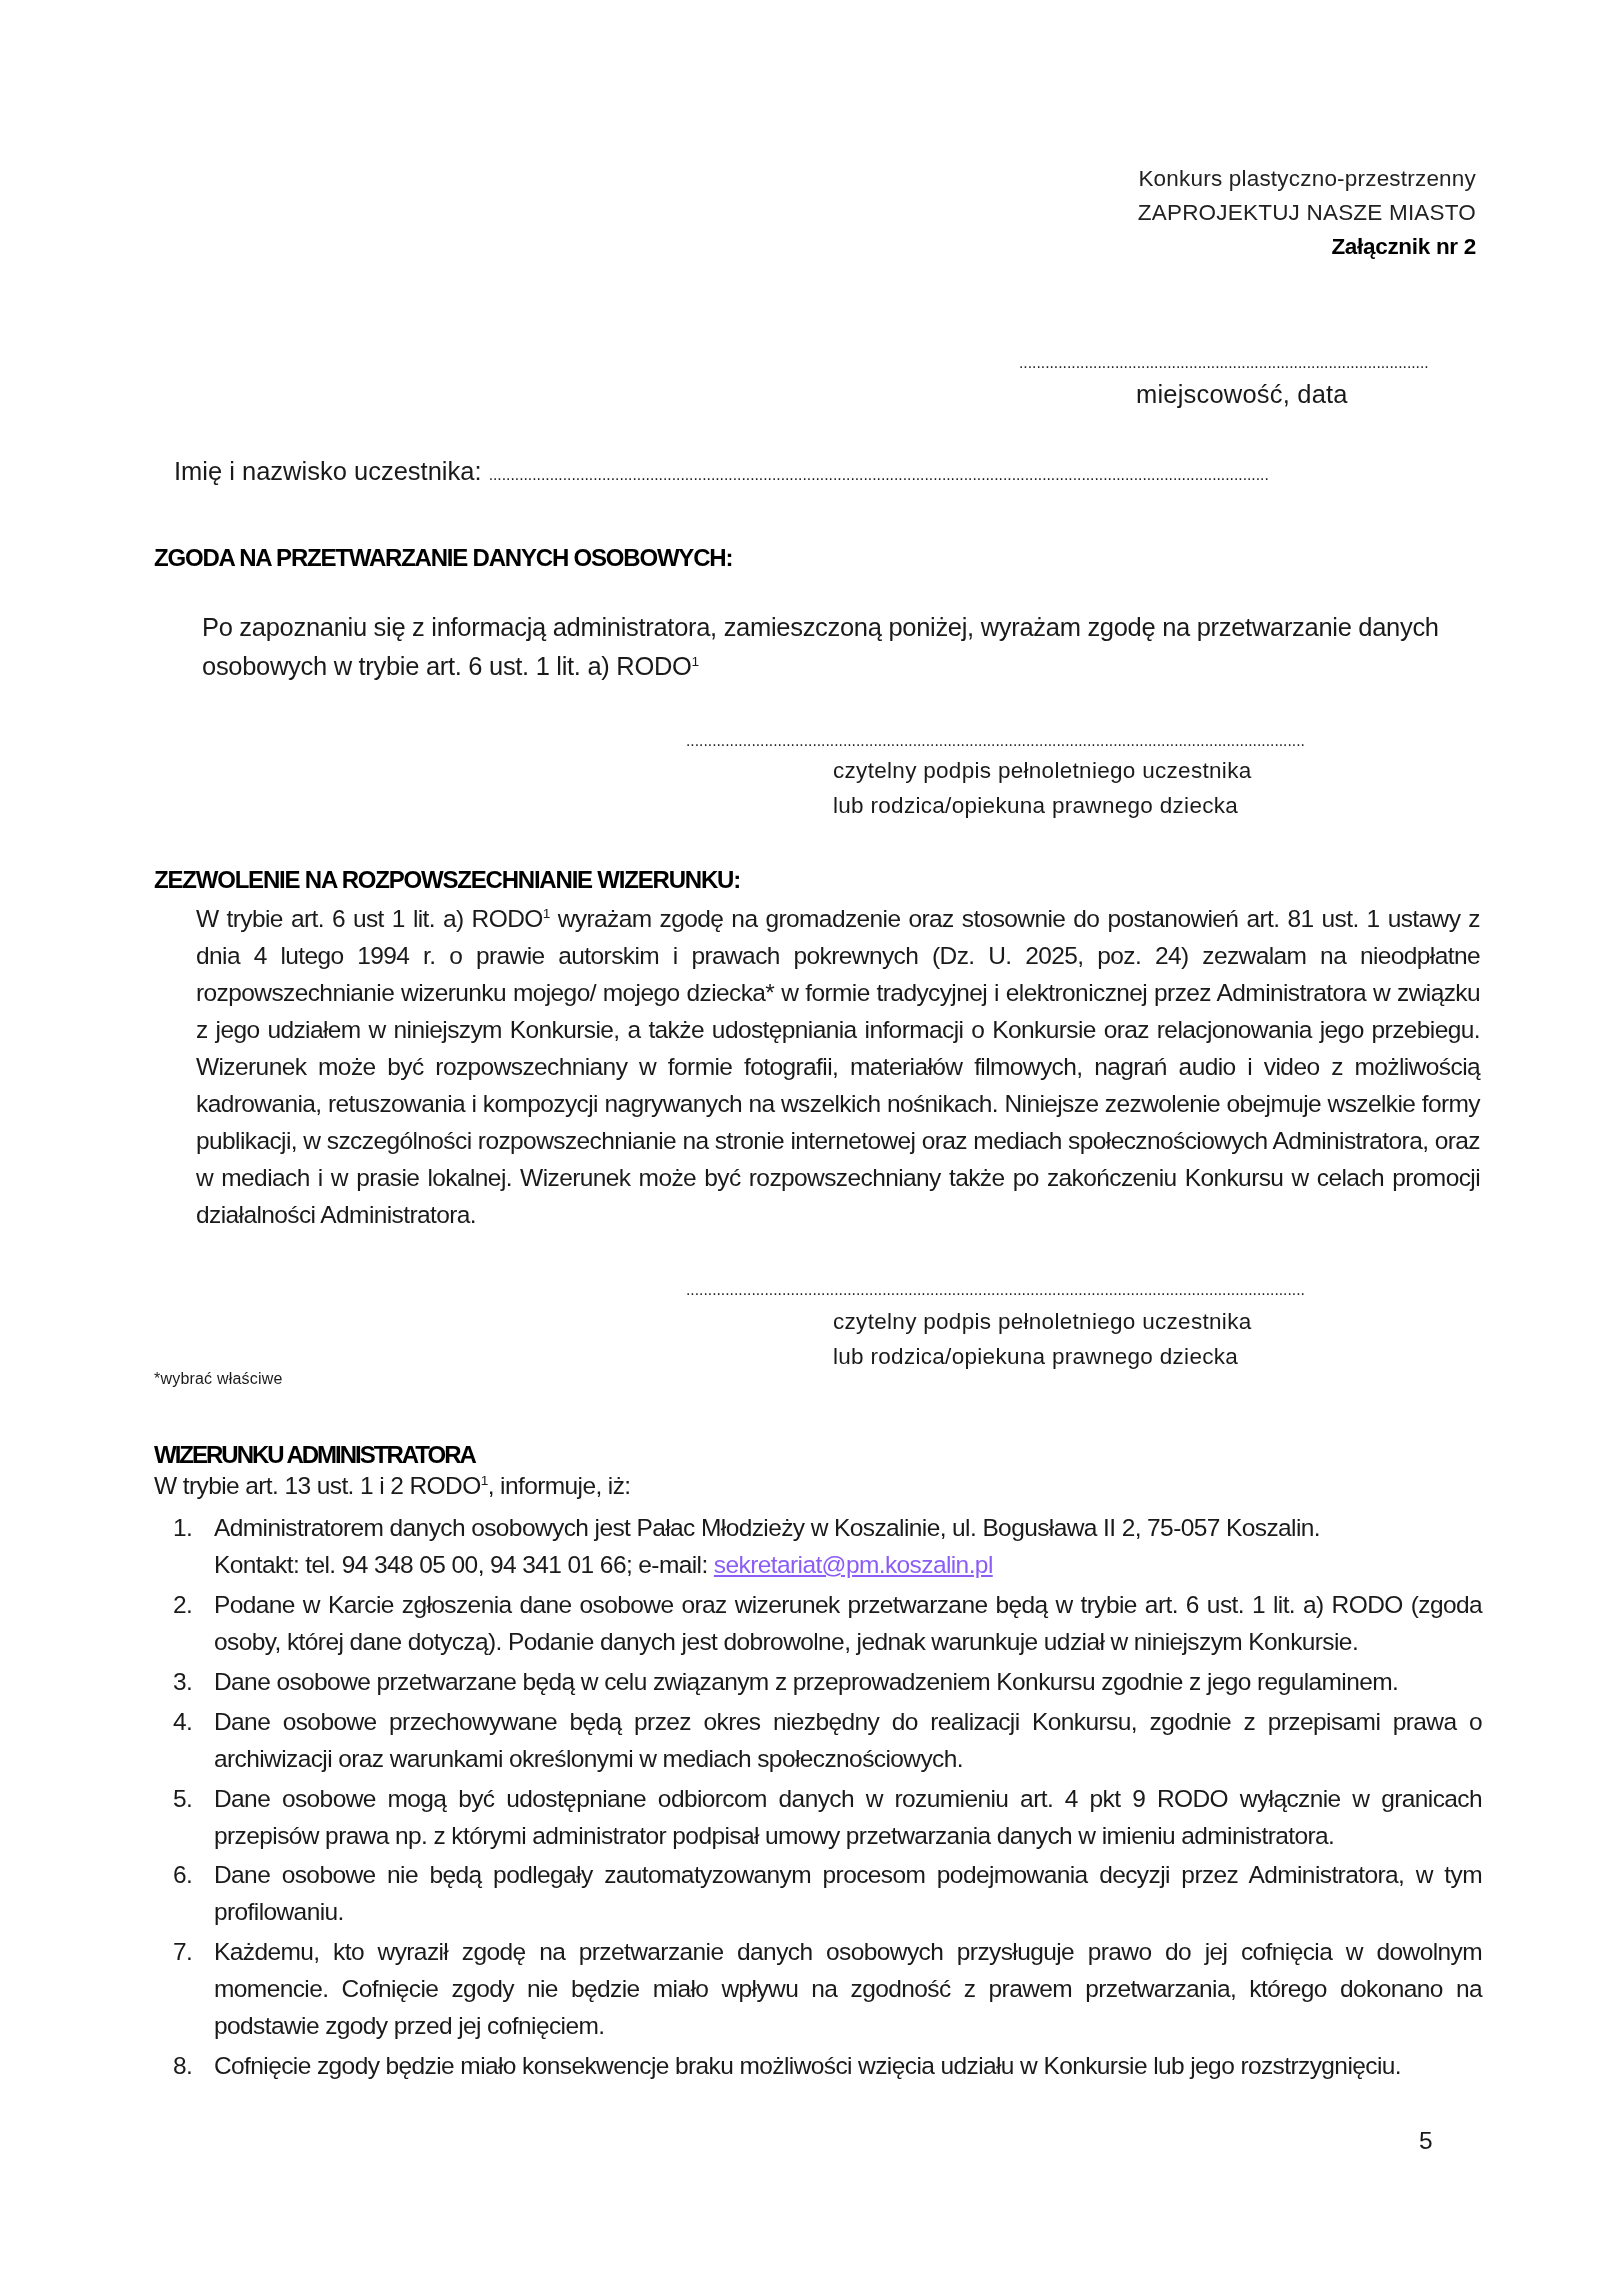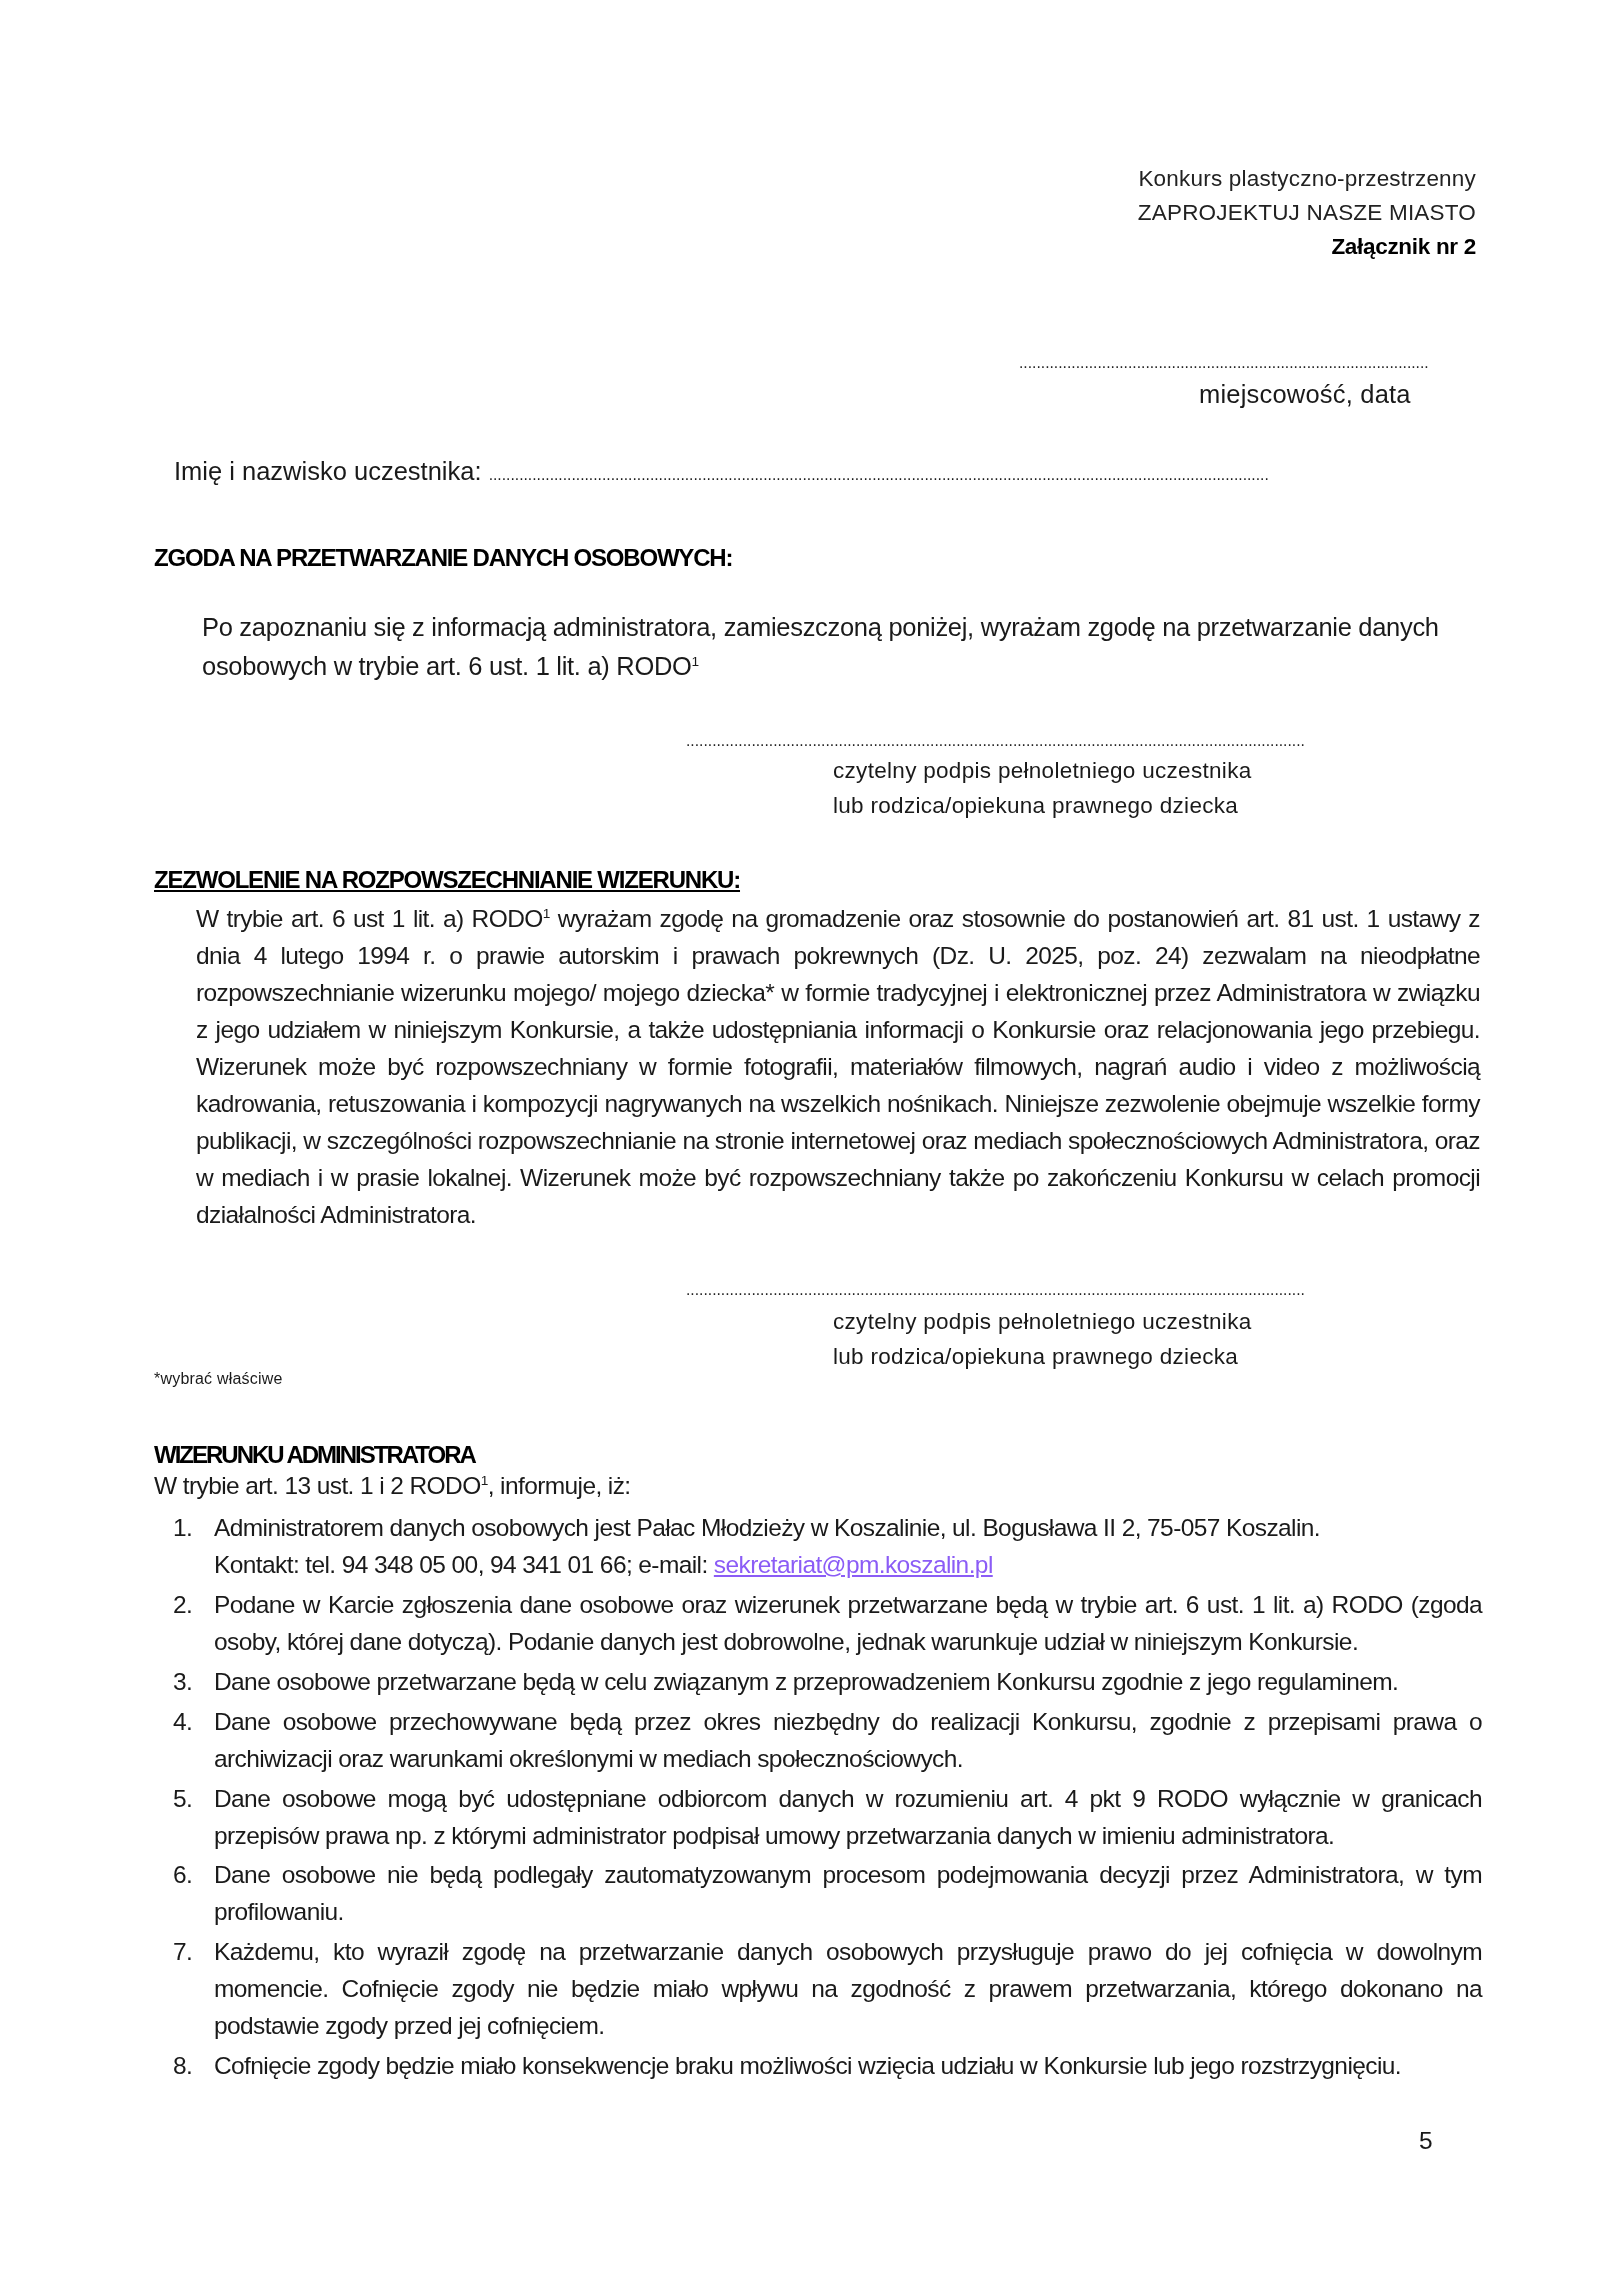--- a/index.html
+++ b/index.html
@@ -3,32 +3,32 @@
 <meta charset="utf-8">
 <style>
   html, body { margin: 0; padding: 0; background: #ffffff; }
   body { width: 1621px; height: 2293px; position: relative; font-family: "Liberation Sans", sans-serif; color: #1a1a1a; overflow: hidden; }
   .page { position: absolute; left: 0; top: 0; width: 1621px; height: 2231px; }
   .abs { position: absolute; }
   .header-block { right: 145px; top: 162px; text-align: right; font-size: 22.5px; line-height: 34px; letter-spacing: 0.2px; color: #222; }
   .header-block .bold { font-weight: bold; color: #000; letter-spacing: -0.3px; text-align: right; }
   .dots { letter-spacing: 0; font-size: 15.7px; line-height: 15.7px; color: #222; white-space: nowrap; overflow: hidden; }
   .place-dots { left: 1019px; top: 355px; width: 461px; }
-  .place-label { left: 1199px; top: 380px; font-size: 25.5px; letter-spacing: 0.2px; }
+  .place-label { left: 1136px; top: 380px; font-size: 25.5px; letter-spacing: 0.2px; }
   .name-line { left: 174px; top: 457px; font-size: 25.5px; white-space: nowrap; }
   .name-line .dots-inline { font-size: 15.7px; letter-spacing: 0; }
   .heading { font-weight: bold; font-size: 24px; letter-spacing: -1.2px; text-decoration: none; color: #000; }
   .h1 { left: 154px; top: 544px; }
   .p1 { left: 154px; top: 608px; width: 1333px; font-size: 25.5px; line-height: 39px; letter-spacing: -0.3px; margin-left: 48px; }
   sup { font-size: 13.7px; line-height: 0; vertical-align: super; }
   .sig-dots { width: 745px; }
   .sig1-dots { left: 686px; top: 733px; }
   .sig-label { font-size: 22.5px; line-height: 35px; letter-spacing: 0.3px; }
   .sig1-label { left: 833px; top: 753px; }
-  .h2 { left: 154px; top: 866px; text-decoration: underline; }
+  .h2 { left: 154px; top: 866px; }
   .p2 { left: 196px; top: 900px; width: 1284px; font-size: 24.5px; line-height: 37px; letter-spacing: -0.6px; text-align: justify; }
   .sig2-dots { left: 686px; top: 1282px; }
   .sig2-label { left: 833px; top: 1304px; }
   .footnote-choose { left: 154px; top: 1370px; font-size: 16px; letter-spacing: 0.2px; }
   .h3 { left: 154px; top: 1441px; letter-spacing: -2px; }
   .intro3 { left: 154px; top: 1472px; font-size: 24.5px; letter-spacing: -0.6px; }
   .list { left: 169px; top: 1509px; width: 1313px; margin: 0; padding: 0; list-style: none; }
   .list li { position: relative; padding-left: 45px; font-size: 24.5px; line-height: 37px; letter-spacing: -0.6px; text-align: justify; margin-bottom: 2.9px; }
   .list li .num { position: absolute; left: 3.9px; top: 0; }
   .email { text-decoration: underline; color: #8b5cf6; }

